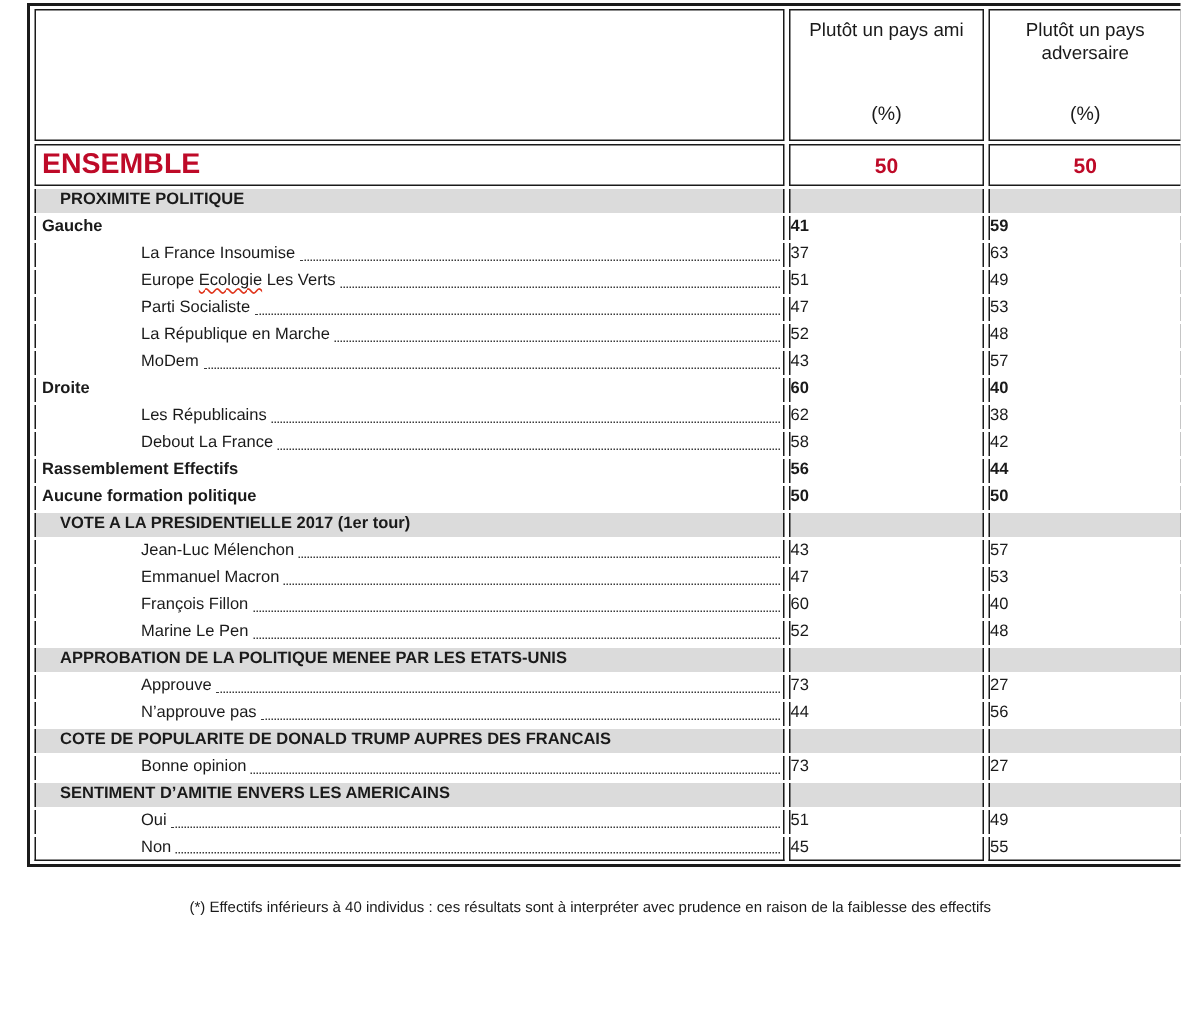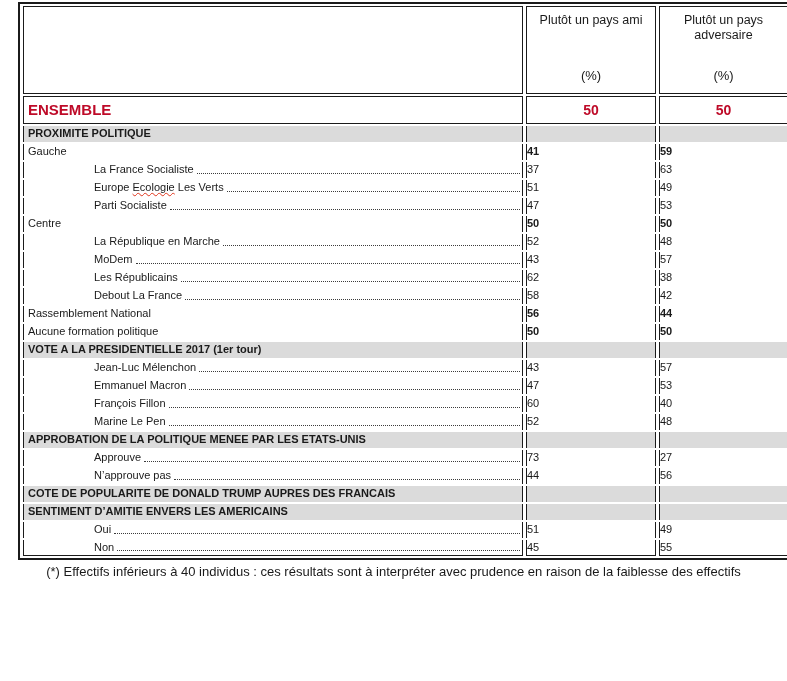--- a/index.html
+++ b/index.html
@@ -56,38 +56,38 @@
     font-size: 12.5px;
   }
   .hwrap .unit { font-size: 13px; }
 
   
   tr.ensemble td {
     border: 1px solid var(--border-dark);
     height: 28px;
     color: var(--accent-red);
     font-weight: 700;
-    font-size: 15px;
+    font-size: 19px;
   }
   tr.ensemble td.lblcell { padding-left: 4px; }
   tr.ensemble td.num { text-align: center; font-size: 14px; }
 
   
   tr.section td {
     background: var(--band-gray);
     height: 16px;
     font-weight: 700;
   }
-  tr.section td.lblcell { padding-left: 4px; }
+  tr.section td.lblcell { padding-left: 16px; }
 
   
   tr.data td { height: 16px; background: #fff; }
   tr.data td.num { text-align: left; font-weight: 400; }
   tr.data.bold td.num { font-weight: 700; }
-  tr.data.bold .lab .text { font-weight: 400; }
+  tr.data.bold .lab .text { font-weight: 700; }
 
   tr.lastrow td { border-bottom: 1px solid var(--border-dark); }
 
   .lab { display: flex; width: 100%; }
   .lab .text { white-space: nowrap; padding-left: 4px; }
   tr.indent .lab .text { padding-left: 70px; }
   .leader { flex: 1 1 auto; position: relative; min-width: 6px; }
   .leader::after {
     content: "";
     position: absolute; left: 3px; right: 2px; bottom: 3px;
@@ -96,24 +96,24 @@
 
   .misspell {
     text-decoration-line: underline;
     text-decoration-style: wavy;
     text-decoration-color: var(--squiggle-red);
     text-decoration-thickness: 1px;
     text-decoration-skip-ink: none;
   }
 
   .footnote {
-    margin-top: 4px;
+    margin-top: 22px;
     width: 787px;
     text-align: center;
-    font-size: 13px;
+    font-size: 10px;
     color: var(--text-dark);
   }
 </style>
 </head>
 <body>
 
 <div class="page">
 
   <table class="results">
     <colgroup>
@@ -154,21 +154,21 @@
             <div class="lab">
               <span class="text">Gauche</span>
             </div>
           </td>
           <td class="num">41</td>
           <td class="num">59</td>
         </tr>
         <tr class="data indent">
           <td>
             <div class="lab">
-              <span class="text">La France Socialiste</span>
+              <span class="text">La France Insoumise</span>
               <span class="leader"></span>
             </div>
           </td>
           <td class="num">37</td>
           <td class="num">63</td>
         </tr>
         <tr class="data indent">
           <td>
             <div class="lab">
               <span class="text">Europe <span class="misspell">Ecologie</span> Les Verts</span>
@@ -181,132 +181,132 @@
         <tr class="data indent">
           <td>
             <div class="lab">
               <span class="text">Parti Socialiste</span>
               <span class="leader"></span>
             </div>
           </td>
           <td class="num">47</td>
           <td class="num">53</td>
         </tr>
+        <tr class="data indent">
+          <td>
+            <div class="lab">
+              <span class="text">La République en Marche</span>
+              <span class="leader"></span>
+            </div>
+          </td>
+          <td class="num">52</td>
+          <td class="num">48</td>
+        </tr>
+        <tr class="data indent">
+          <td>
+            <div class="lab">
+              <span class="text">MoDem</span>
+              <span class="leader"></span>
+            </div>
+          </td>
+          <td class="num">43</td>
+          <td class="num">57</td>
+        </tr>
         <tr class="data bold">
           <td>
             <div class="lab">
-              <span class="text">Centre</span>
+              <span class="text">Droite</span>
+            </div>
+          </td>
+          <td class="num">60</td>
+          <td class="num">40</td>
+        </tr>
+        <tr class="data indent">
+          <td>
+            <div class="lab">
+              <span class="text">Les Républicains</span>
+              <span class="leader"></span>
+            </div>
+          </td>
+          <td class="num">62</td>
+          <td class="num">38</td>
+        </tr>
+        <tr class="data indent">
+          <td>
+            <div class="lab">
+              <span class="text">Debout La France</span>
+              <span class="leader"></span>
+            </div>
+          </td>
+          <td class="num">58</td>
+          <td class="num">42</td>
+        </tr>
+        <tr class="data bold">
+          <td>
+            <div class="lab">
+              <span class="text">Rassemblement Effectifs</span>
+            </div>
+          </td>
+          <td class="num">56</td>
+          <td class="num">44</td>
+        </tr>
+        <tr class="data bold">
+          <td>
+            <div class="lab">
+              <span class="text">Aucune formation politique</span>
             </div>
           </td>
           <td class="num">50</td>
           <td class="num">50</td>
         </tr>
-        <tr class="data indent">
-          <td>
-            <div class="lab">
-              <span class="text">La République en Marche</span>
+        <tr class="section">
+          <td class="lblcell">VOTE A LA PRESIDENTIELLE 2017 (1er tour)</td>
+          <td></td>
+          <td></td>
+        </tr>
+        <tr class="data indent">
+          <td>
+            <div class="lab">
+              <span class="text">Jean-Luc Mélenchon</span>
+              <span class="leader"></span>
+            </div>
+          </td>
+          <td class="num">43</td>
+          <td class="num">57</td>
+        </tr>
+        <tr class="data indent">
+          <td>
+            <div class="lab">
+              <span class="text">Emmanuel Macron</span>
+              <span class="leader"></span>
+            </div>
+          </td>
+          <td class="num">47</td>
+          <td class="num">53</td>
+        </tr>
+        <tr class="data indent">
+          <td>
+            <div class="lab">
+              <span class="text">François Fillon</span>
+              <span class="leader"></span>
+            </div>
+          </td>
+          <td class="num">60</td>
+          <td class="num">40</td>
+        </tr>
+        <tr class="data indent">
+          <td>
+            <div class="lab">
+              <span class="text">Marine Le Pen</span>
               <span class="leader"></span>
             </div>
           </td>
           <td class="num">52</td>
           <td class="num">48</td>
         </tr>
-        <tr class="data indent">
-          <td>
-            <div class="lab">
-              <span class="text">MoDem</span>
-              <span class="leader"></span>
-            </div>
-          </td>
-          <td class="num">43</td>
-          <td class="num">57</td>
-        </tr>
-        <tr class="data indent">
-          <td>
-            <div class="lab">
-              <span class="text">Les Républicains</span>
-              <span class="leader"></span>
-            </div>
-          </td>
-          <td class="num">62</td>
-          <td class="num">38</td>
-        </tr>
-        <tr class="data indent">
-          <td>
-            <div class="lab">
-              <span class="text">Debout La France</span>
-              <span class="leader"></span>
-            </div>
-          </td>
-          <td class="num">58</td>
-          <td class="num">42</td>
-        </tr>
-        <tr class="data bold">
-          <td>
-            <div class="lab">
-              <span class="text">Rassemblement National</span>
-            </div>
-          </td>
-          <td class="num">56</td>
-          <td class="num">44</td>
-        </tr>
-        <tr class="data bold">
-          <td>
-            <div class="lab">
-              <span class="text">Aucune formation politique</span>
-            </div>
-          </td>
-          <td class="num">50</td>
-          <td class="num">50</td>
-        </tr>
-        <tr class="section">
-          <td class="lblcell">VOTE A LA PRESIDENTIELLE 2017 (1er tour)</td>
-          <td></td>
-          <td></td>
-        </tr>
-        <tr class="data indent">
-          <td>
-            <div class="lab">
-              <span class="text">Jean-Luc Mélenchon</span>
-              <span class="leader"></span>
-            </div>
-          </td>
-          <td class="num">43</td>
-          <td class="num">57</td>
-        </tr>
-        <tr class="data indent">
-          <td>
-            <div class="lab">
-              <span class="text">Emmanuel Macron</span>
-              <span class="leader"></span>
-            </div>
-          </td>
-          <td class="num">47</td>
-          <td class="num">53</td>
-        </tr>
-        <tr class="data indent">
-          <td>
-            <div class="lab">
-              <span class="text">François Fillon</span>
-              <span class="leader"></span>
-            </div>
-          </td>
-          <td class="num">60</td>
-          <td class="num">40</td>
-        </tr>
-        <tr class="data indent">
-          <td>
-            <div class="lab">
-              <span class="text">Marine Le Pen</span>
-              <span class="leader"></span>
-            </div>
-          </td>
-          <td class="num">52</td>
-          <td class="num">48</td>
-        </tr>
         <tr class="section">
           <td class="lblcell">APPROBATION DE LA POLITIQUE MENEE PAR LES ETATS-UNIS</td>
           <td></td>
           <td></td>
         </tr>
         <tr class="data indent">
           <td>
             <div class="lab">
               <span class="text">Approuve</span>
               <span class="leader"></span>
@@ -323,20 +323,30 @@
             </div>
           </td>
           <td class="num">44</td>
           <td class="num">56</td>
         </tr>
         <tr class="section">
           <td class="lblcell">COTE DE POPULARITE DE DONALD TRUMP AUPRES DES FRANCAIS</td>
           <td></td>
           <td></td>
         </tr>
+        <tr class="data indent">
+          <td>
+            <div class="lab">
+              <span class="text">Bonne opinion</span>
+              <span class="leader"></span>
+            </div>
+          </td>
+          <td class="num">73</td>
+          <td class="num">27</td>
+        </tr>
         <tr class="section">
           <td class="lblcell">SENTIMENT D’AMITIE ENVERS LES AMERICAINS</td>
           <td></td>
           <td></td>
         </tr>
         <tr class="data indent">
           <td>
             <div class="lab">
               <span class="text">Oui</span>
               <span class="leader"></span>

